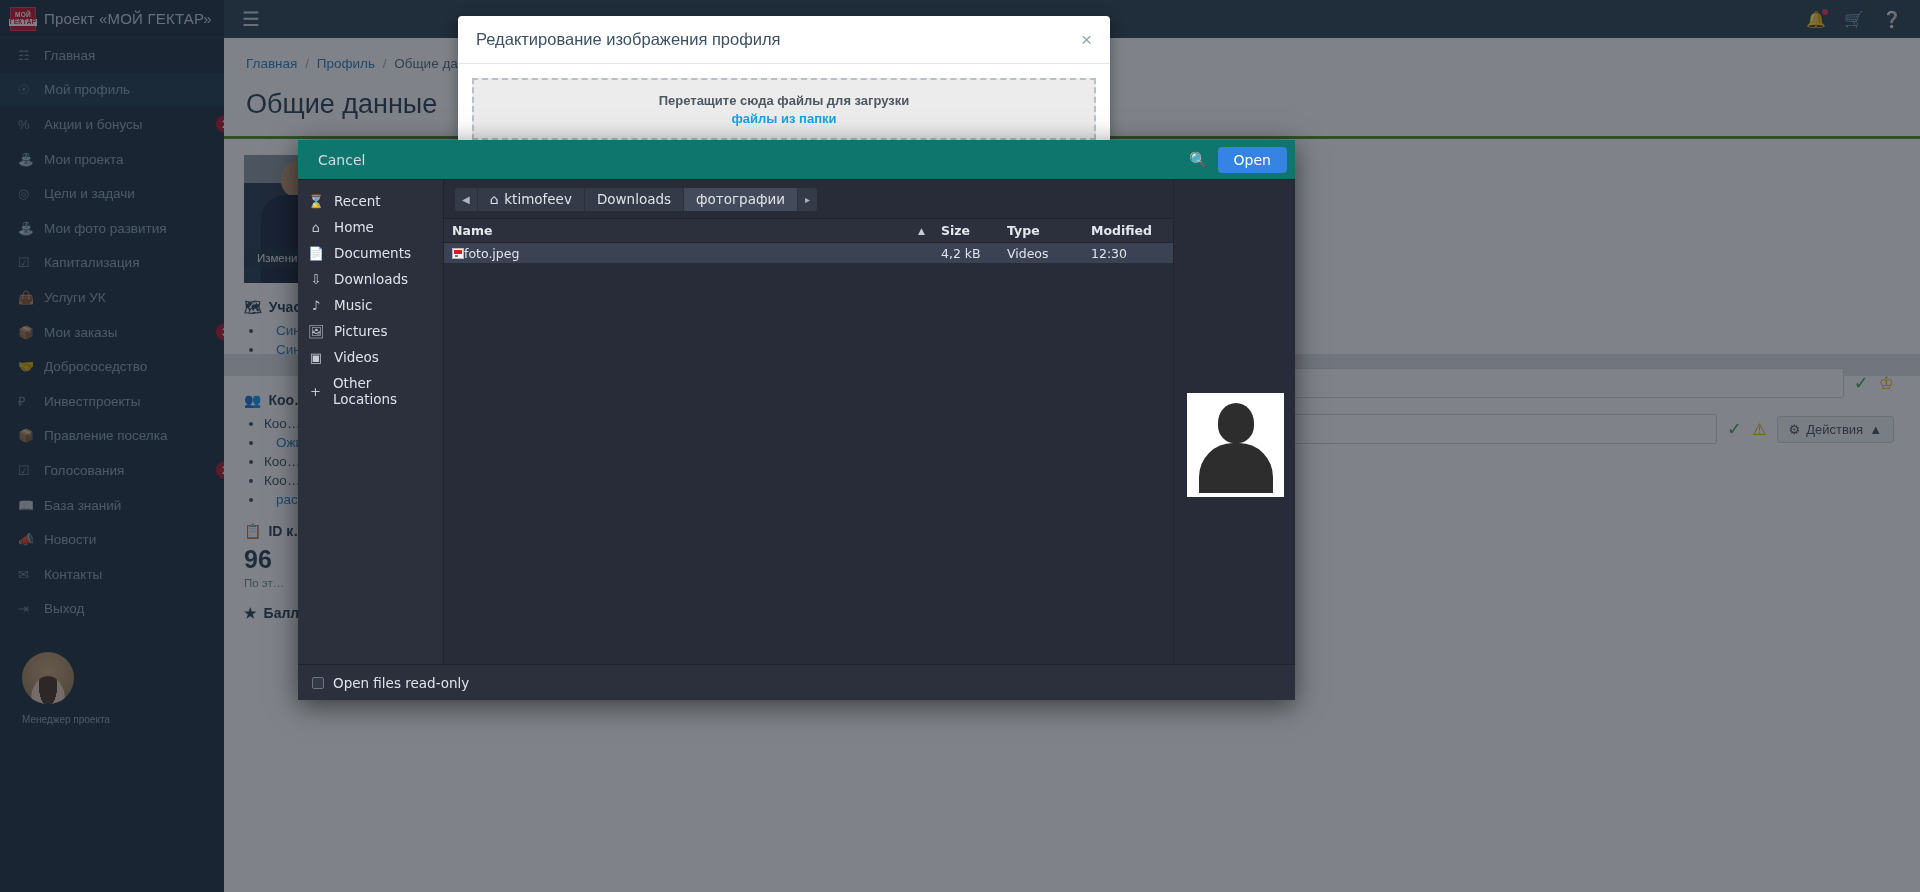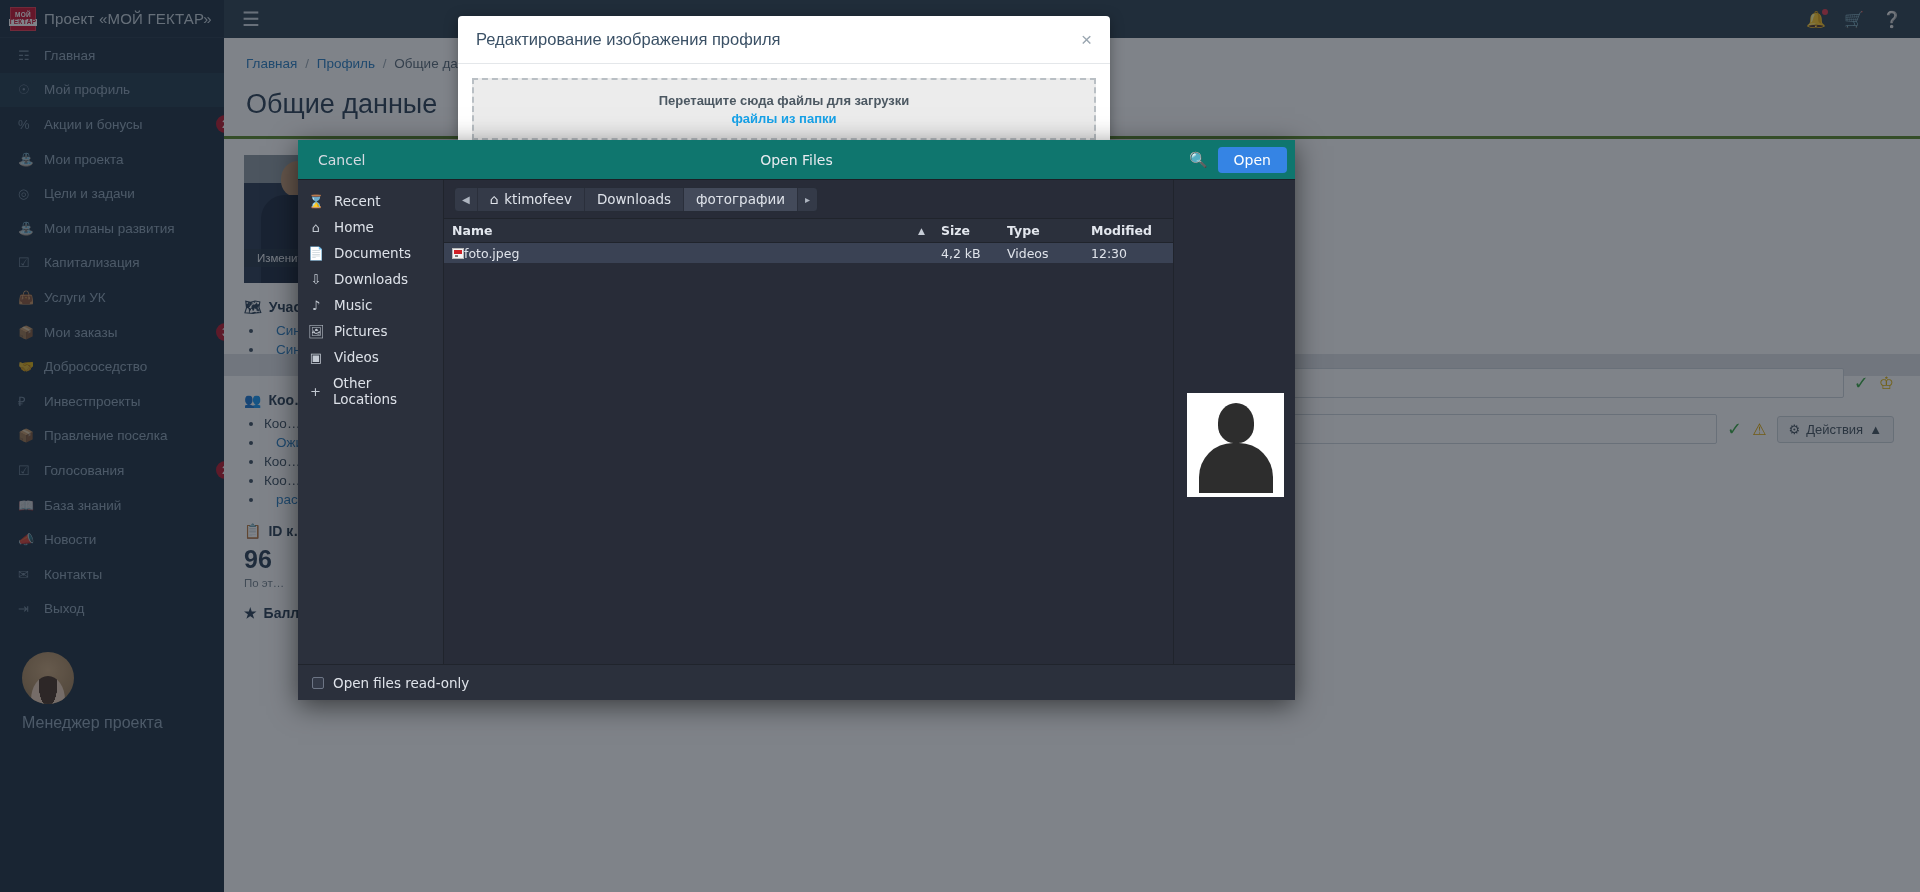--- a/index.html
+++ b/index.html
@@ -47,21 +47,21 @@
     background:radial-gradient(circle at 50% 35%, #c9a57a 0%, #a8875f 60%, #8c7250 100%);
     position:relative; overflow:hidden;
   }
   .avatar-circle::after{
     content:""; position:absolute; left:50%; top:46%; width:34px;height:48px;
     transform:translateX(-50%);
     background:radial-gradient(ellipse at 50% 18%, #4a3326 0 38%, transparent 39%),
                linear-gradient(#e8cdb6 0 62%, #efe3d7 62% 100%);
     border-radius:50% 50% 42% 42%;
   }
-  #sidebar-user-role { font-size:16px; margin-top:10px; color:#8fa3b5;}
+  #sidebar-user-role { font-size:10px; margin-top:10px; color:#8fa3b5;}
   #sidebar-scrollbar {
     position:absolute; right:0; top:40px; width:5px; height:104px;
     background:#5b6b78; border-radius:3px;
   }
 
   
   #topbar {
     position:absolute; left:224px; top:0; width:1696px; height:38px;
     background:#2e4050; display:flex; align-items:center;
   }
@@ -259,21 +259,21 @@
         <span class="nav-label">Мои проекта</span>
         <span class="nav-caret"></span>
       </div>
       <div class="nav-item">
         <span class="nav-ico">◎</span>
         <span class="nav-label">Цели и задачи</span>
         <span class="nav-caret"></span>
       </div>
       <div class="nav-item">
         <span class="nav-ico">⛲</span>
-        <span class="nav-label">Мои планы развития</span>
+        <span class="nav-label">Мои фото развития</span>
         <span class="nav-caret"></span>
       </div>
       <div class="nav-item">
         <span class="nav-ico">☑</span>
         <span class="nav-label">Капитализация</span>
         <span class="nav-caret">‹</span>
       </div>
       <div class="nav-item">
         <span class="nav-ico">👜</span>
         <span class="nav-label">Услуги УК</span>
@@ -435,21 +435,20 @@
   <div id="dropzone">
     <div id="dz-main">Перетащите сюда файлы для загрузки</div>
     <a id="dz-link" href="#">файлы из папки</a>
   </div>
 </div>
 
 <div id="filechooser">
 
   <div id="fc-header">
     <div id="fc-cancel">Cancel</div>
-    <div id="fc-title">Open Files</div>
     <div id="fc-header-right">
       <div id="fc-search">🔍</div>
       <div id="fc-open" style="background: rgb(53, 132, 228);">Open</div>
     </div>
   </div>
 
   <div id="fc-body">
     <div id="fc-places">
         <div class="place">
           <span class="pi">⌛</span>

